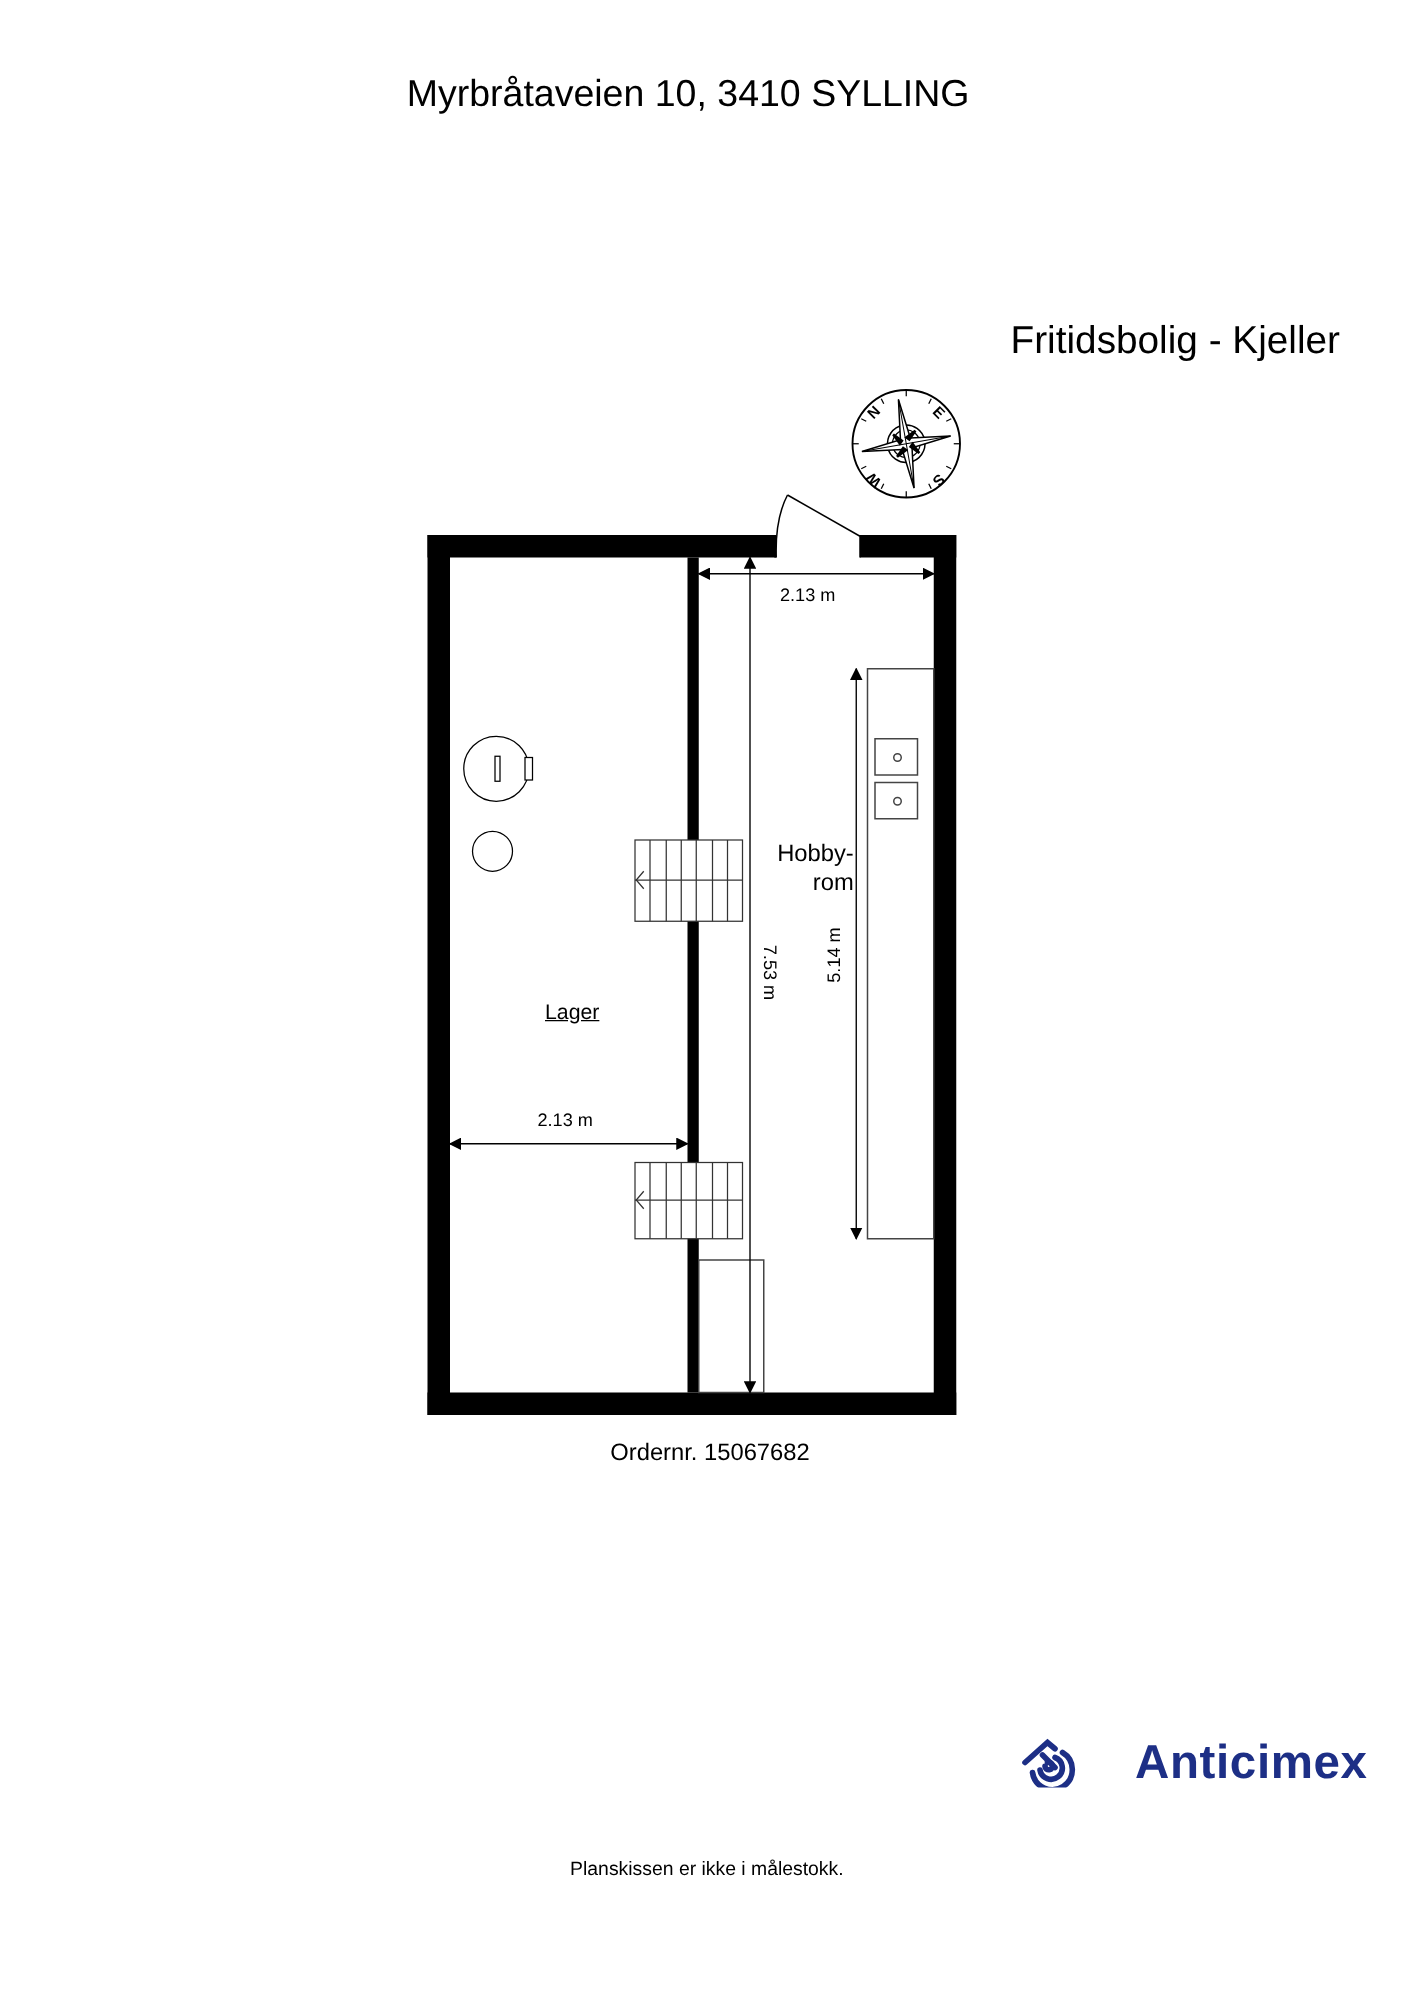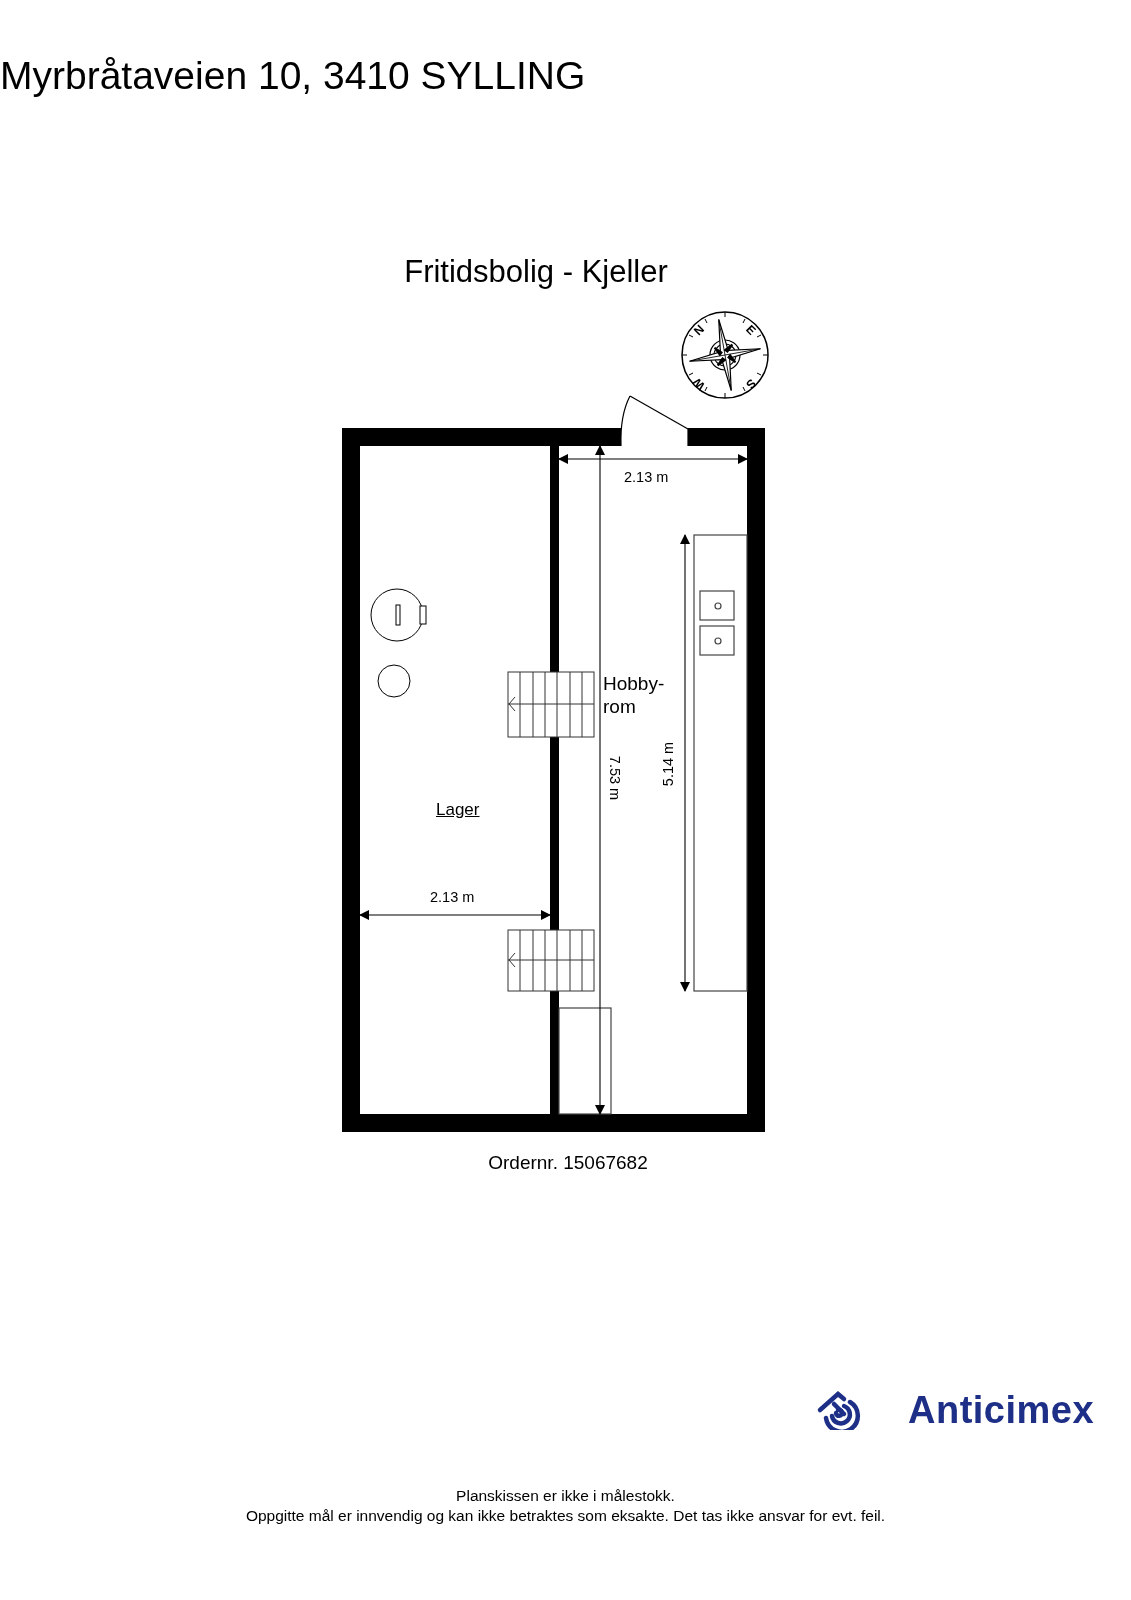--- a/index.html
+++ b/index.html
@@ -1,20 +1,20 @@
 <!DOCTYPE html>
 <html><head>
 <meta charset="utf-8">
 <style>
   html, body { margin: 0; padding: 0; background: #ffffff; }
   body { width: 1131px; height: 1600px; position: relative; overflow: hidden;
          font-family: "Liberation Sans", sans-serif; color: #000; }
-  .title { position: absolute; left: 0; width: 1101px; top: 52px; 
-           font-size: 39px; line-height: 48px; }
-  .subtitle { position: absolute; left: 0; width: 1072px; top: 252px; text-align: center;
+  .title { position: absolute; left: 0; width: 1101px; top: 52px; text-align: center;
+           font-size: 30px; line-height: 48px; }
+  .subtitle { position: absolute; left: 0; width: 1072px; top: 252px; text-align: right;
               font-size: 31px; line-height: 40px; }
   .plan { position: absolute; left: 0; top: 0; }
   .order { position: absolute; left: 0; width: 1131px; top: 1151px; text-align: center;
            font-size: 19px; line-height: 24px; padding-left: 5px; box-sizing: border-box; }
   .logo { position: absolute; left: 816px; top: 1388px; height: 44px; display: flex; align-items: center; gap: 40px; }
   .logo-text { font-size: 38px; font-weight: bold; color: #1d2f86; letter-spacing: 0.5px; margin-left: 6px; line-height: 44px; }
   .logo-reg { font-size: 8px; color: #1d2f86; align-self: flex-start; margin-top: 10px; }
   .footer { position: absolute; left: 0; width: 1131px; top: 1486px; text-align: center;
             font-size: 15.5px; line-height: 20px; box-sizing: border-box; }
 </style>
@@ -131,21 +131,21 @@
     <line x1="685" y1="535" x2="685" y2="991" marker-start="url(#arr)" marker-end="url(#arr)"></line>
   </g>
 </svg>
 
 <div style="position:absolute;left:624px;top:468px;font-size:14.5px;line-height:18px;">2.13 m</div>
 <div style="position:absolute;left:430px;top:888px;font-size:14.5px;line-height:18px;">2.13 m</div>
 <div style="position:absolute;left:585px;top:769px;width:60px;font-size:14.5px;line-height:18px;text-align:center;transform:rotate(90deg);transform-origin:center;">7.53 m</div>
 <div style="position:absolute;left:638px;top:755px;width:60px;font-size:14.5px;line-height:18px;text-align:center;transform:rotate(-90deg);transform-origin:center;">5.14 m</div>
 
 <div style="position:absolute;left:436px;top:798px;font-size:17px;line-height:24px;text-decoration:underline;">Lager</div>
-<div style="position:absolute;left:603px;top:672px;width:80px;font-size:19px;line-height:23px;text-align:left;">
+<div style="position:absolute;left:603px;top:672px;width:80px;font-size:19px;line-height:23px;text-align:right;">
   <div>Hobby-</div>
   <div>rom</div>
 </div>
 
 <div class="order">Ordernr. 15067682</div>
 
 <div class="logo">
   <svg width="46" height="40" viewBox="0 0 46 40">
     <g fill="none" stroke="#1d2f86" stroke-width="4.5" stroke-linecap="round">
       <path d="M4,20 L22,4 L28,9"></path>
@@ -154,14 +154,13 @@
       <path d="M22,20 A3,3 0 1 1 20,23"></path>
       <path d="M18,14 L28,24"></path>
     </g>
   </svg>
   <span class="logo-text">Anticimex</span>
   <span class="logo-reg">®</span>
 </div>
 
 <div class="footer">
   <div>Planskissen er ikke i målestokk.</div>
-  <div>Oppgitte mål er innvendig og kan ikke betraktes som eksakte. Det tas ikke ansvar for evt. feil.</div>
 </div>
 
 </body></html>

